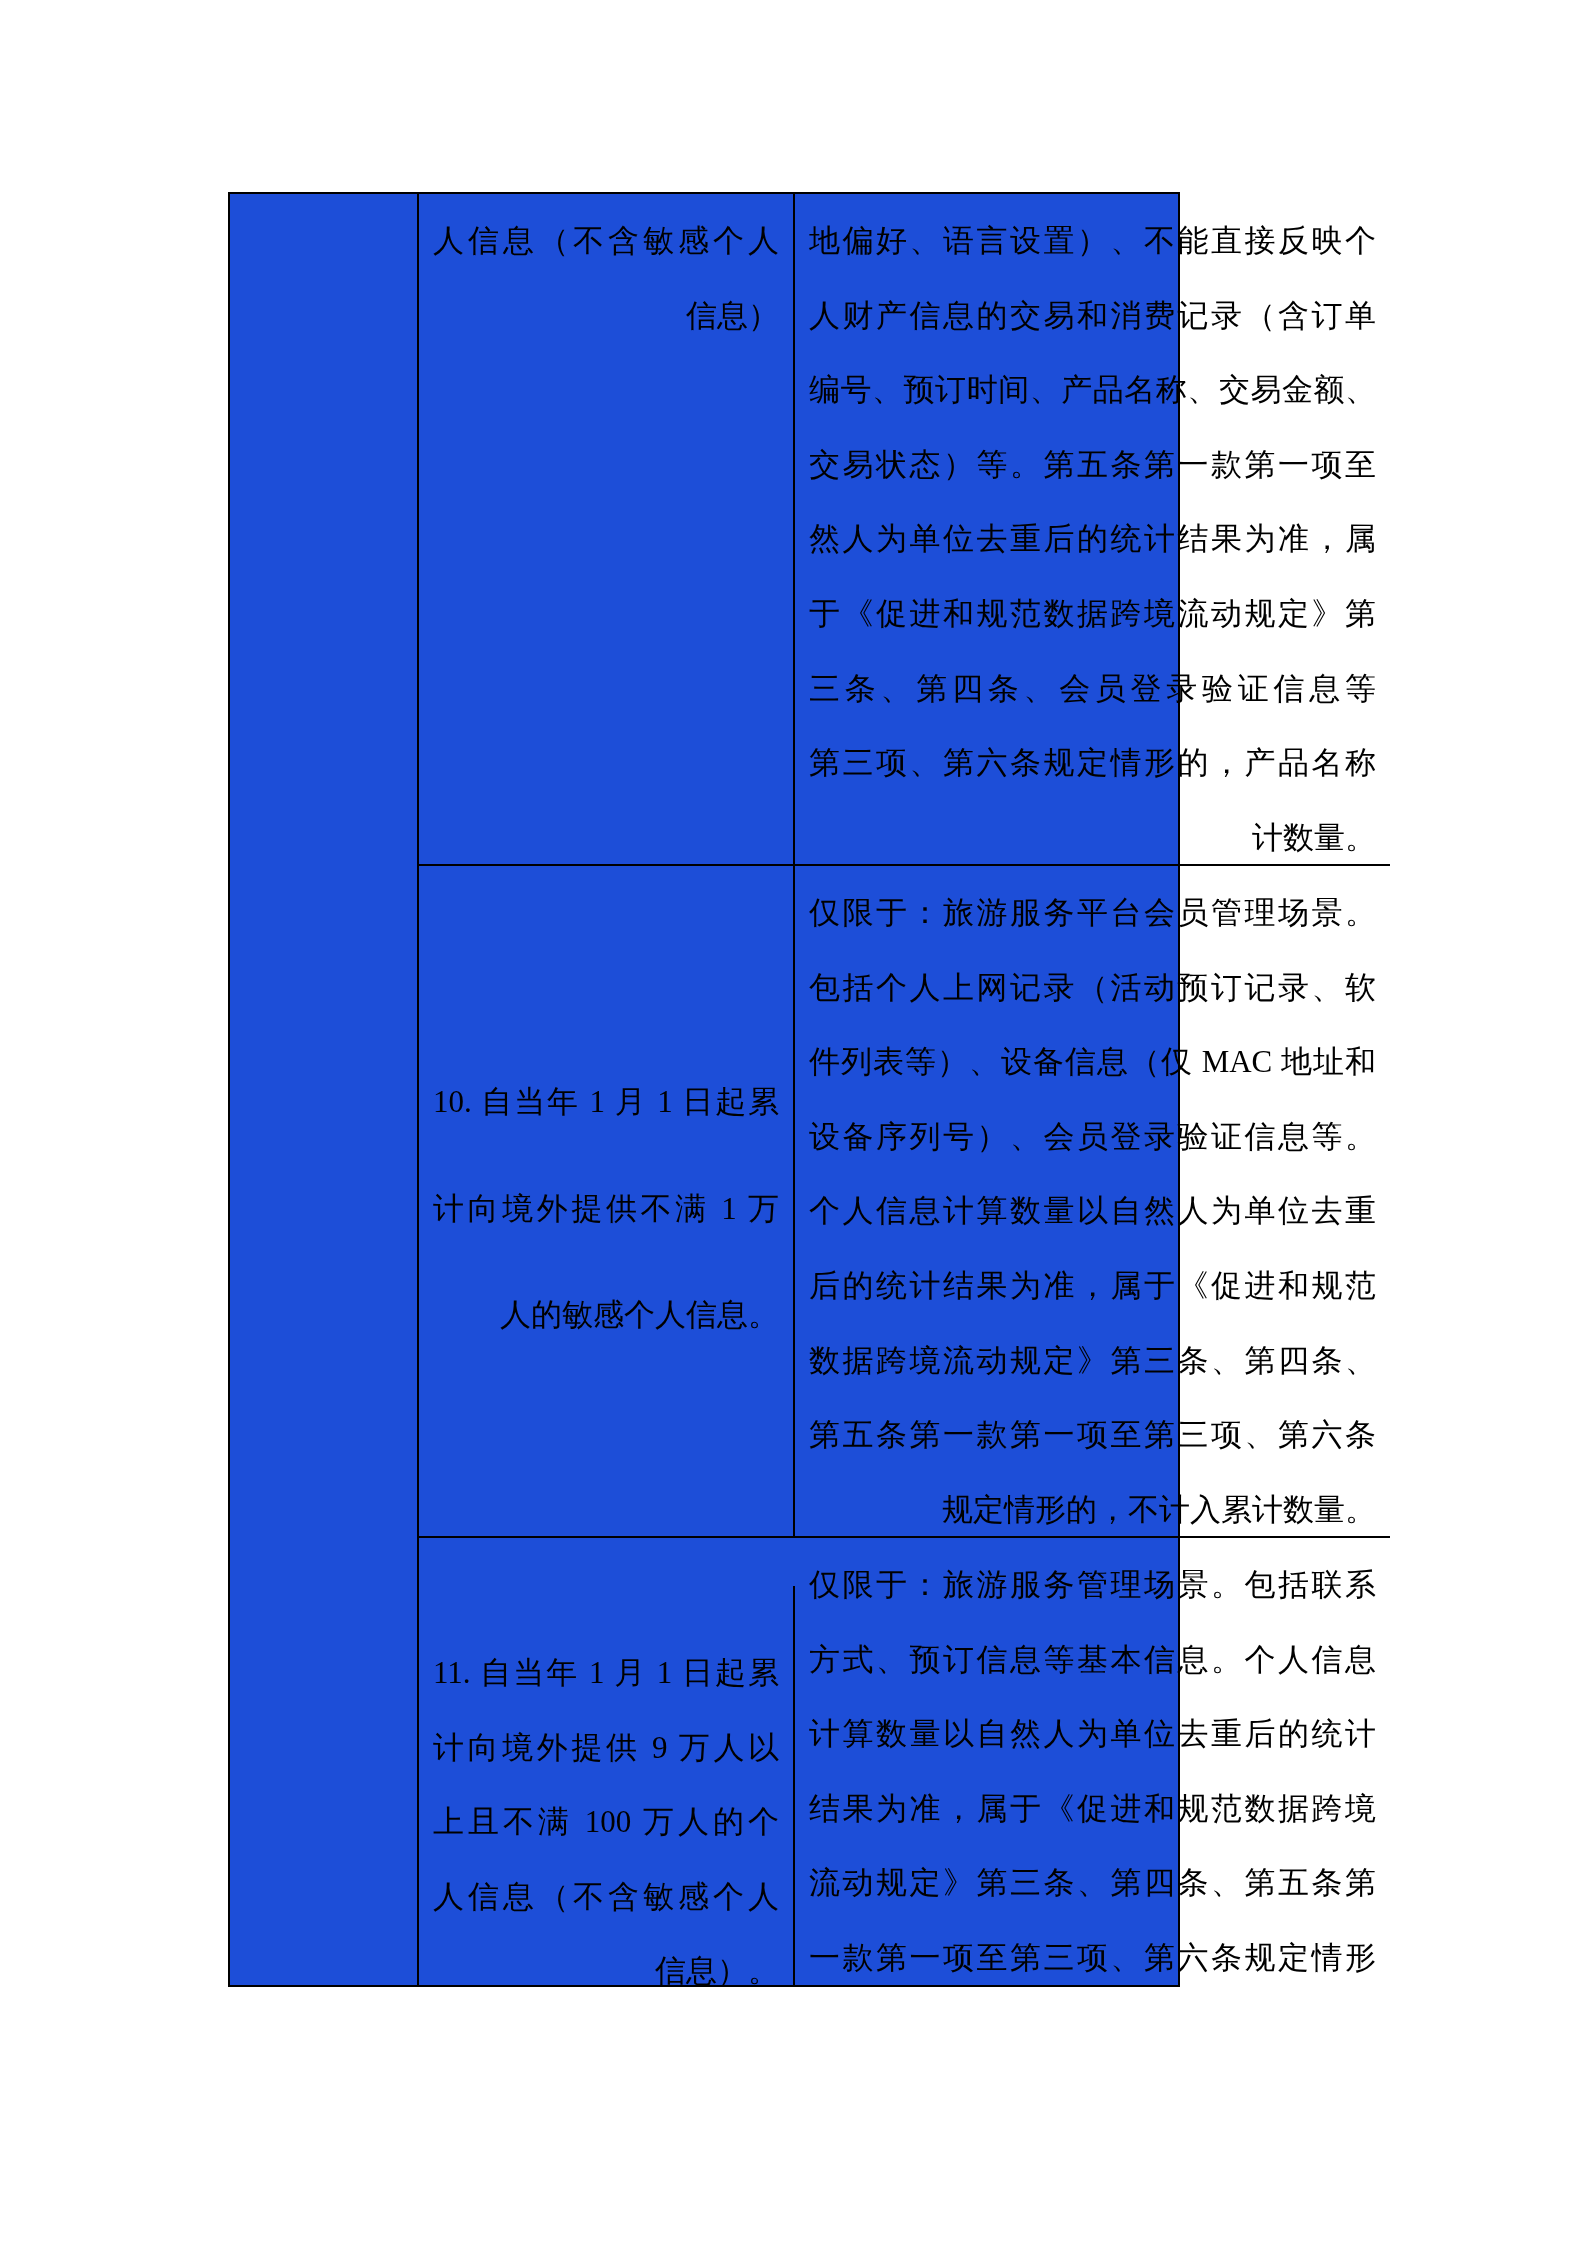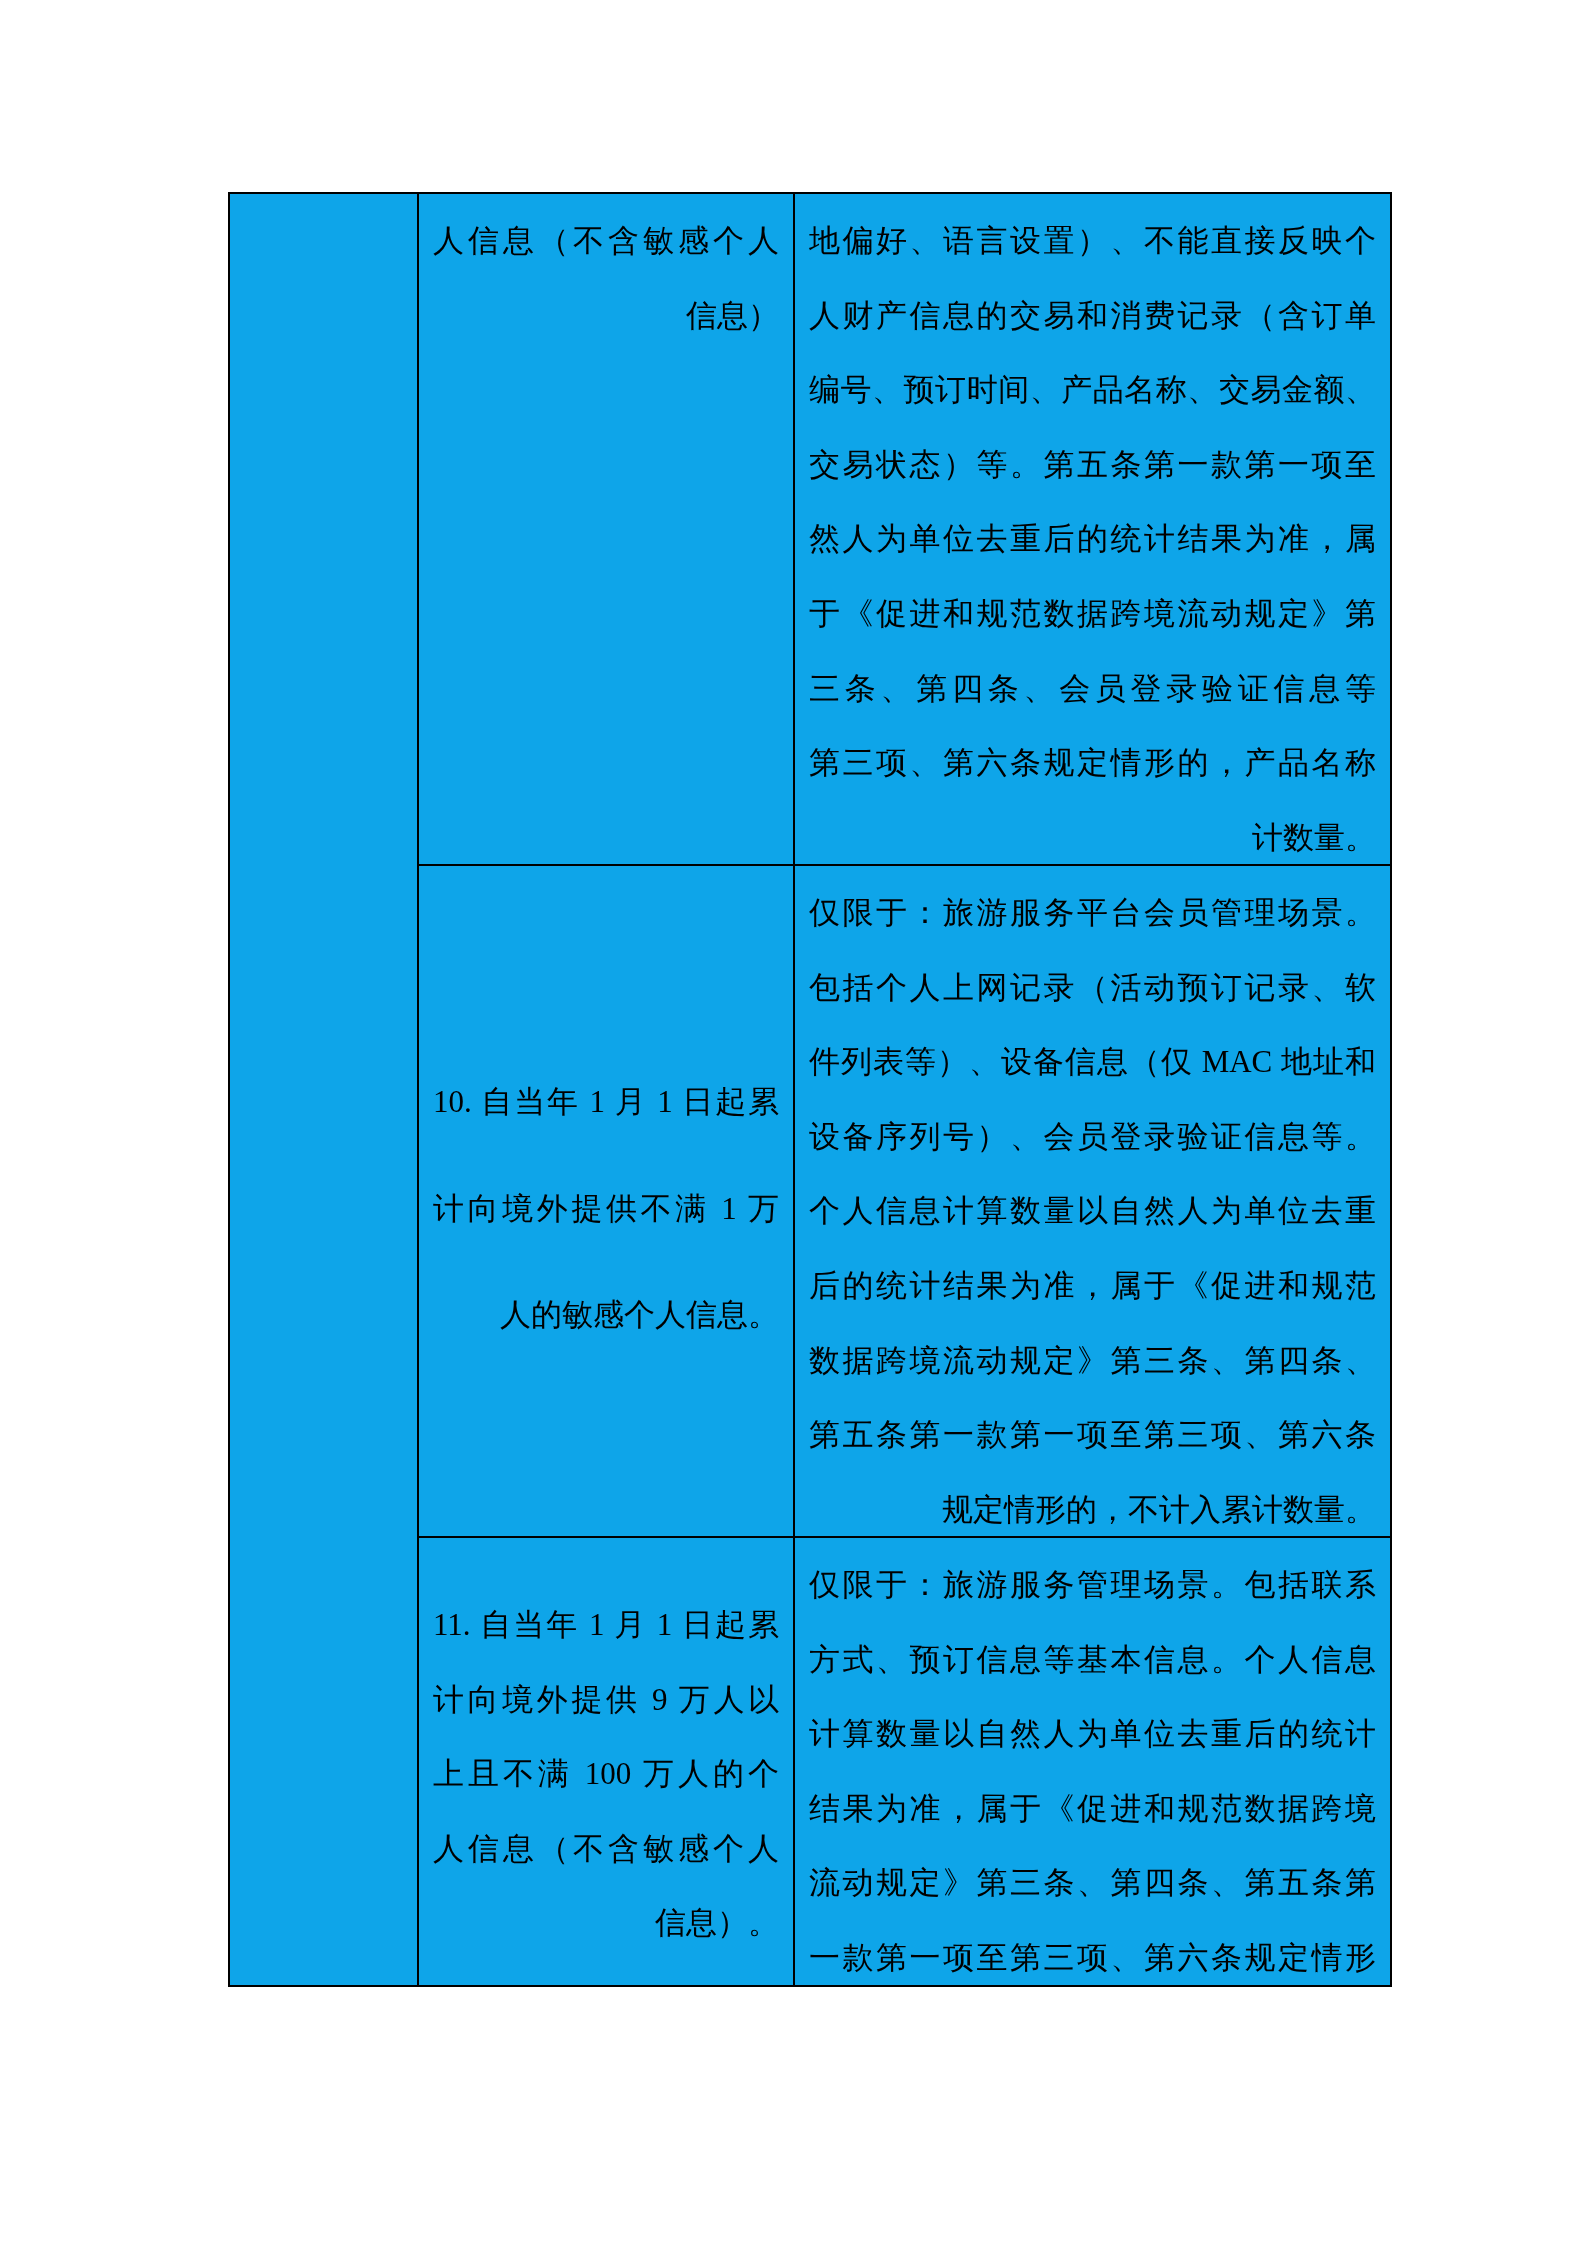--- a/index.html
+++ b/index.html
@@ -11,28 +11,28 @@
     position: relative;
     width: 1587px;
     height: 2245px;
     font-family: "Liberation Serif", "DejaVu Serif", serif;
     color: #000000;
   }
   .doc-table {
     position: absolute;
     left: 228px;
     top: 192px;
-    width: 1164px;
+    width: 952px;
     height: 1795px;
     box-sizing: border-box;
     border: 2px solid #000000;
     display: grid;
     grid-template-columns: 189px 376px 595px;
     grid-template-rows: 672px 672px 447px;
-    background: #0ea5e9;
+    background: #1d4ed8;
   }
   .cell {
     box-sizing: border-box;
     overflow: hidden;
     font-size: 31px;
     line-height: 74.6px;
   }
   .cell.c1 {
     grid-column: 1;
     grid-row: 1 / 4;
@@ -42,21 +42,21 @@
   .cell.c3 { grid-column: 3; }
   .cell.rb-border { border-bottom: 2px solid #000000; }
   .pad { padding: 10px 14px 0 14px; }
   .pad-center {
     padding: 16px 14px 0 14px;
     display: flex;
     flex-direction: column;
     justify-content: center;
     gap: 32px;
   }
-  .pad-low { padding: 50px 14px 16px 14px; }
+  .pad-low { padding: 50px 14px 16px 14px; margin-top: 48px; }
   .tl { width: 100%; white-space: nowrap; }
   .jl {
     text-align: justify;
     text-align-last: justify;
     text-justify: inter-character;
     white-space: normal;
   }
   .ll { text-align: right; }
 </style>
 </head>

